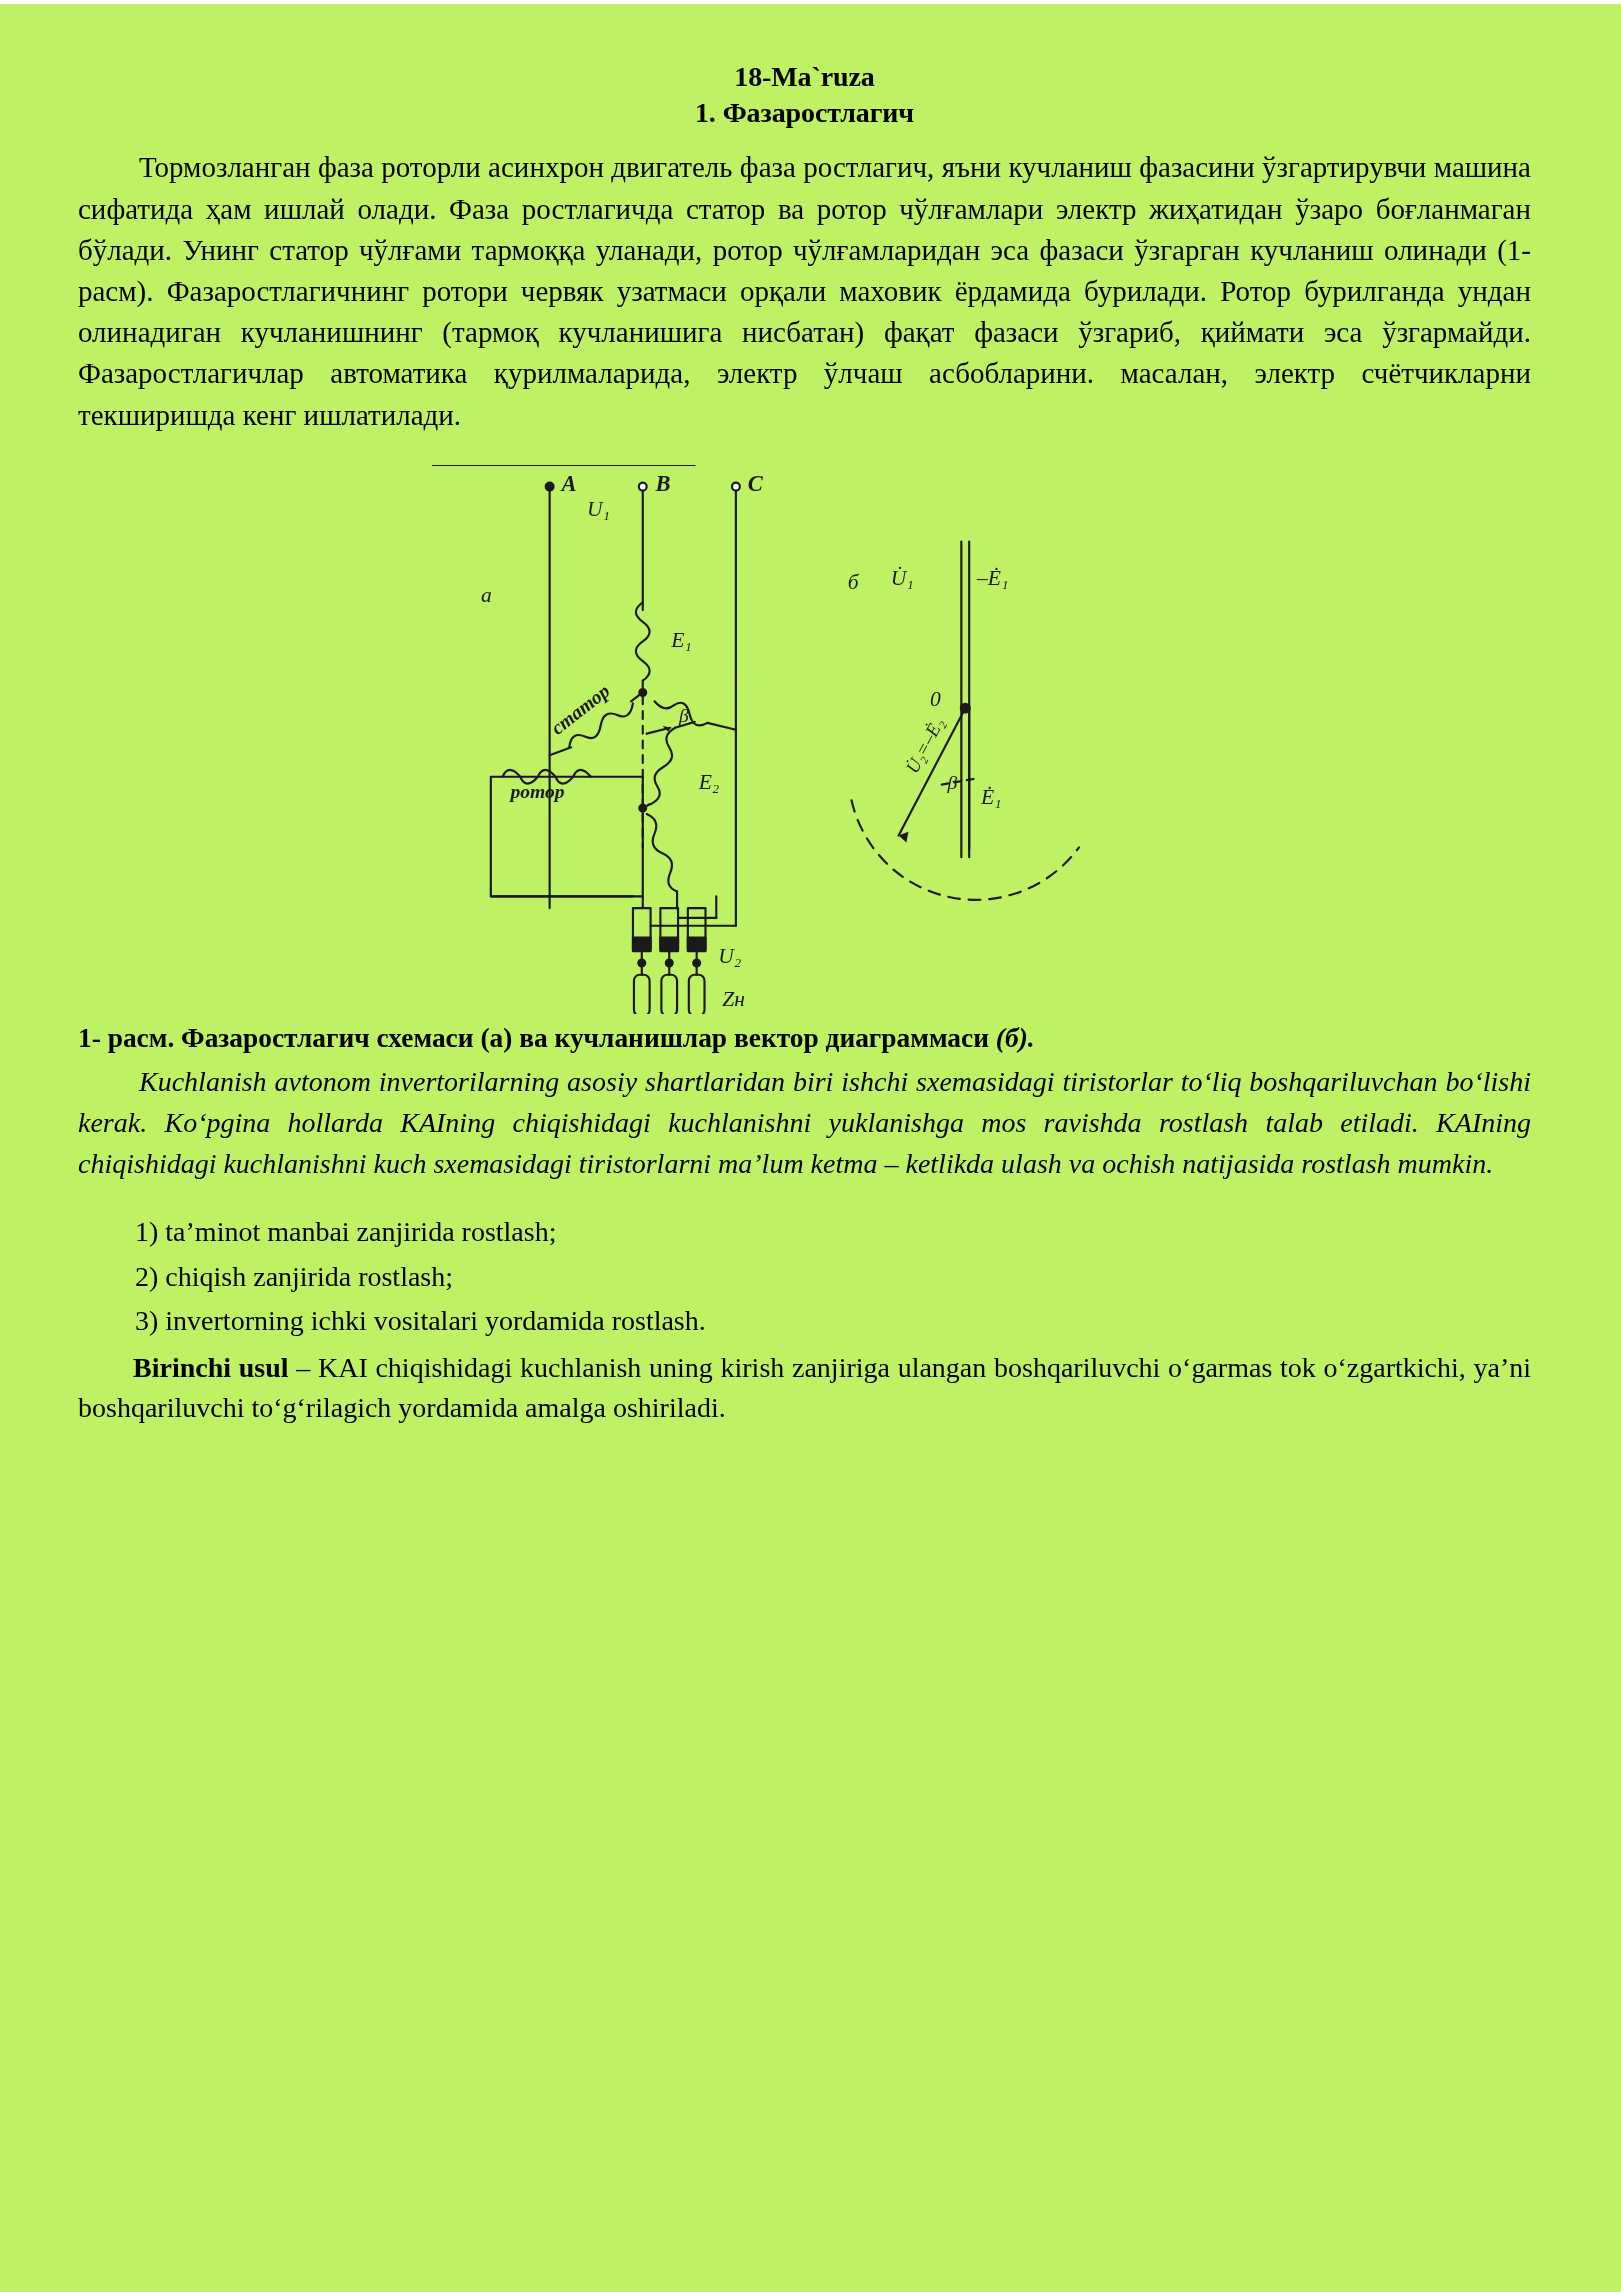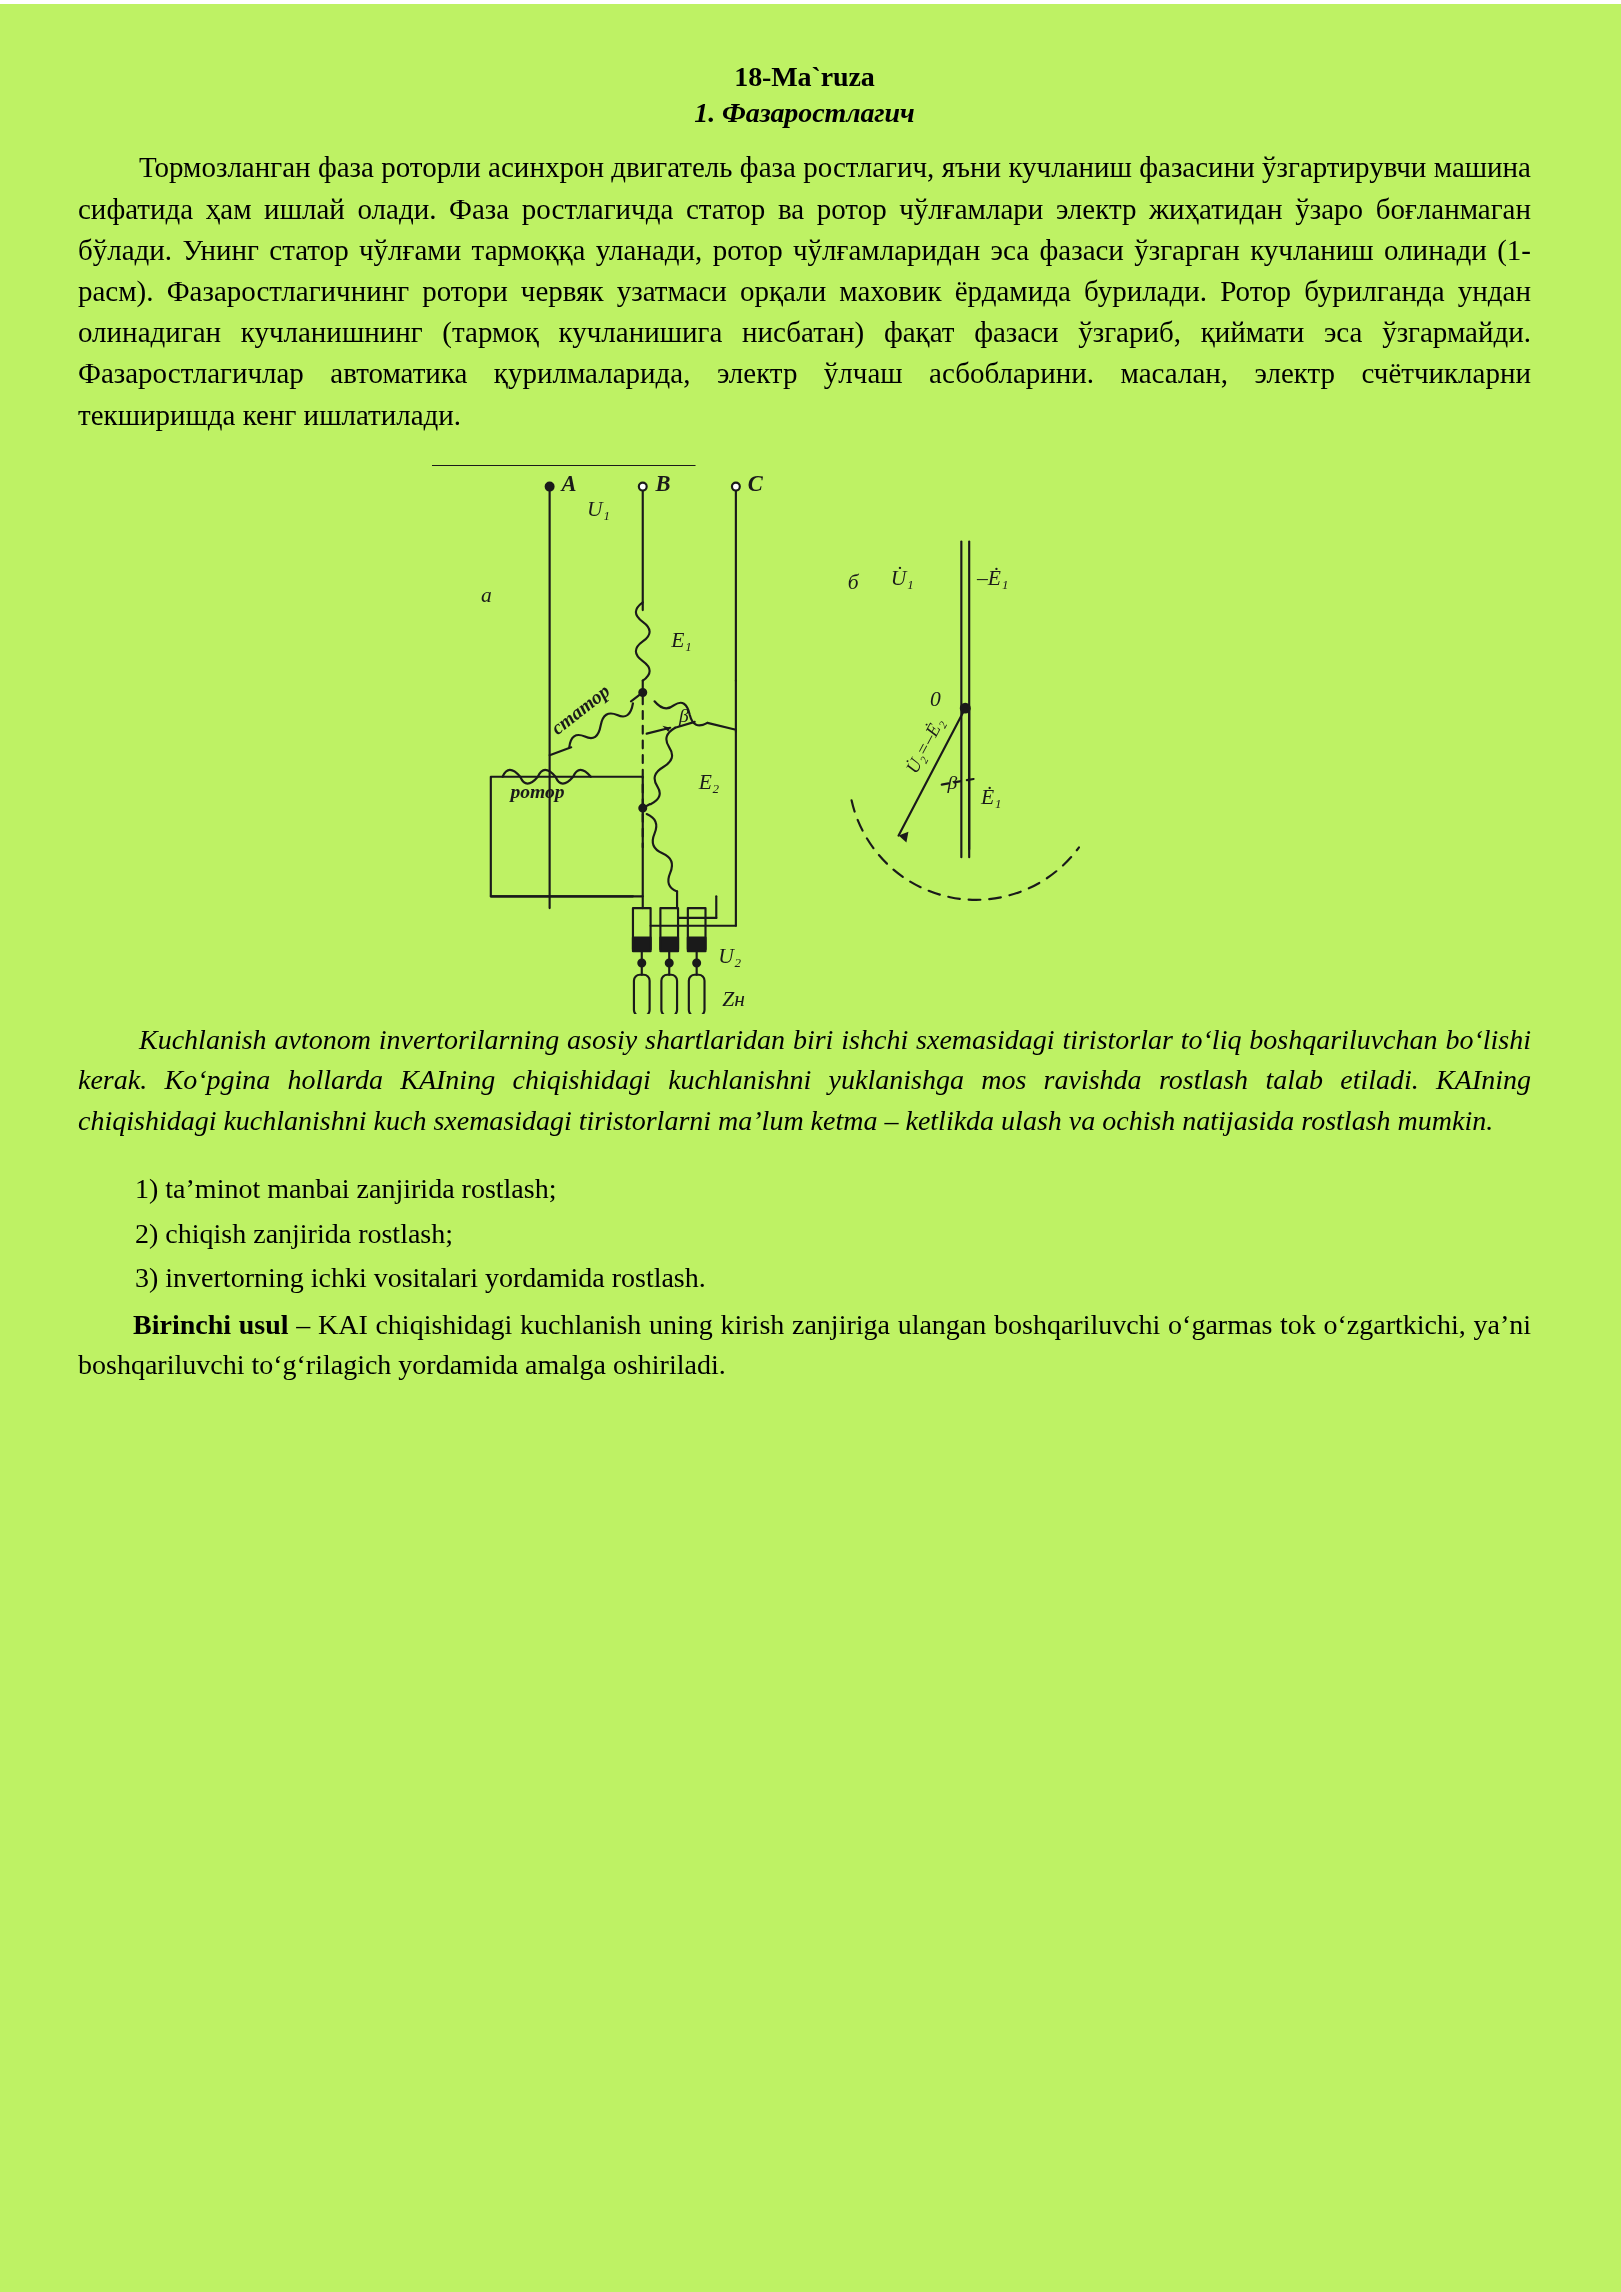--- a/index.html
+++ b/index.html
@@ -21,21 +21,21 @@
   }
   .heading {
     text-align: center;
     font-weight: bold;
     font-size: 29px;
     line-height: 1.30;
     letter-spacing: -0.1px;
   }
   .heading.lecture { font-size: 28px; }
   .heading.main { font-size: 29px; }
-  .heading.sub  { font-size: 28px; font-style: italic; }
+  .heading.sub  { font-size: 28px; }
 
   .body-par {
     text-align: justify;
     font-size: 29px;
     line-height: 1.42;
     text-indent: 61px;
     margin-top: 15.7px;
     hyphens: none;
   }
   .figure {
@@ -200,20 +200,23 @@
         <text x="468" y="122" font-size="22">U̇₁</text>
         <text x="556" y="122" font-size="22">–Ė₁</text>
         <text x="508" y="246" font-size="22">0</text>
         <text x="560" y="346" font-size="22">Ė₁</text>
         <text x="526" y="330" font-size="20">β</text>
         <text transform="translate(494,316) rotate(-62)" font-size="19">U̇₂=–Ė₂</text>
       </g>
     </svg>
   </div>
 
+  <div class="fig-caption">
+    <span>1- расм. Фазаростлагич схемаси (a) ва кучланишлар вектор диаграммаси </span><span class="it">(б).</span>
+  </div>
 
   <p class="italic-par">Kuchlanish avtonom invertorilarning asosiy shartlaridan biri ishchi sxemasidagi tiristorlar to‘liq boshqariluvchan bo‘lishi kerak. Ko‘pgina hollarda KAIning chiqishidagi kuchlanishni yuklanishga mos ravishda rostlash talab etiladi. KAIning chiqishidagi kuchlanishni kuch sxemasidagi tiristorlarni ma’lum ketma – ketlikda ulash va ochish natijasida rostlash mumkin.</p>
 
 
   <div class="list-item">1) ta’minot manbai zanjirida rostlash;</div>
   <div class="list-item">2) chiqish zanjirida rostlash;</div>
   <div class="list-item">3) invertorning ichki vositalari yordamida rostlash.</div>
 
   <p class="final-par"><b>Birinchi usul</b><span> – KAI chiqishidagi kuchlanish uning kirish zanjiriga ulangan boshqariluvchi o‘garmas tok o‘zgartkichi, ya’ni boshqariluvchi to‘g‘rilagich yordamida amalga oshiriladi.</span></p>
 

